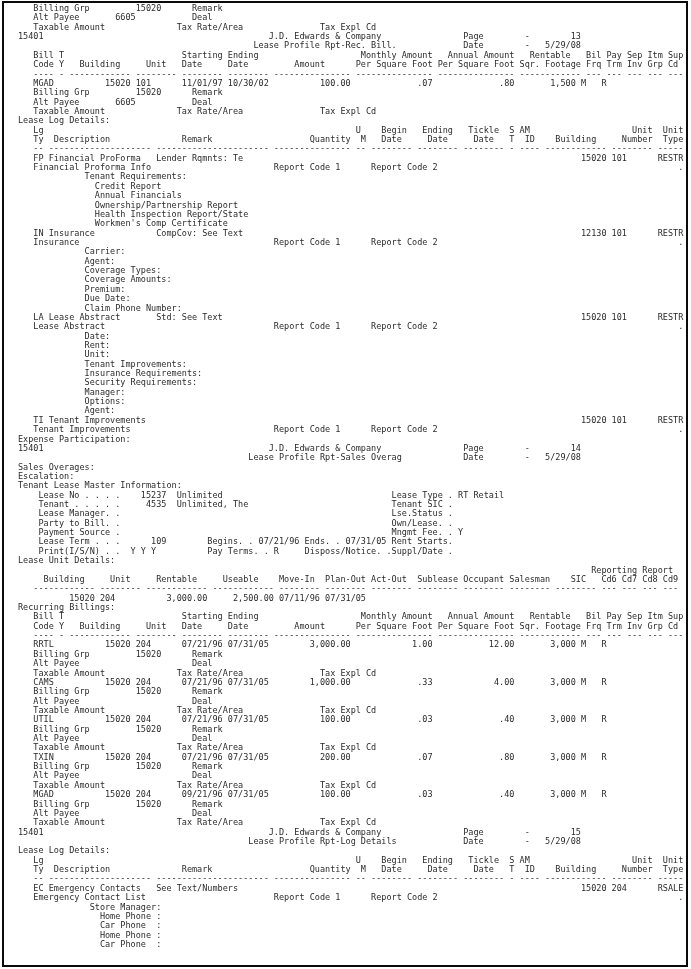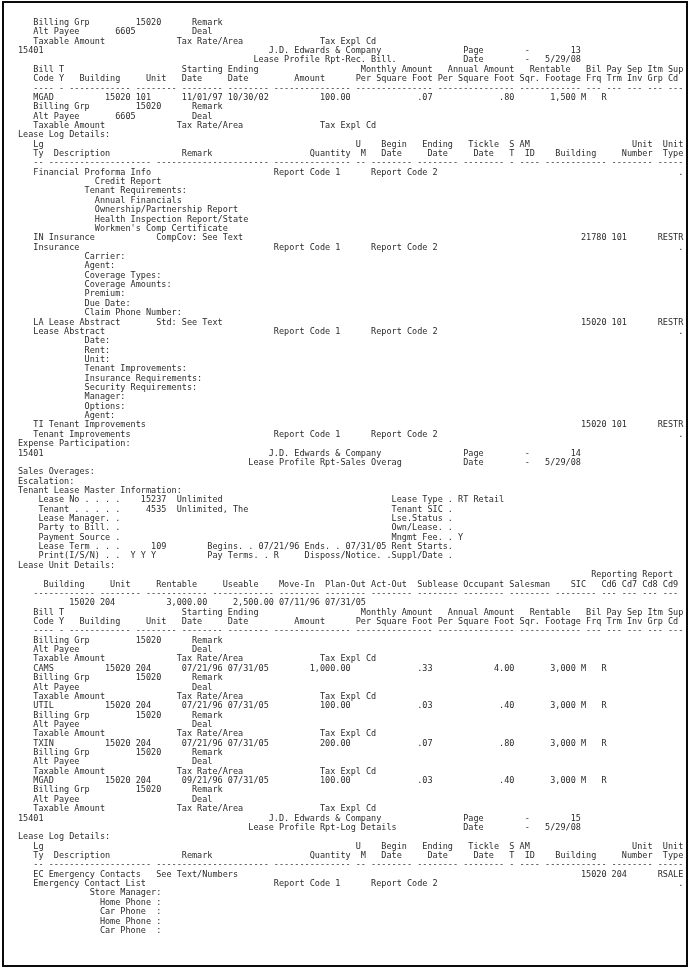--- a/index.html
+++ b/index.html
@@ -3,21 +3,21 @@
 <meta charset="utf-8">
 <style>
   html, body { margin: 0; padding: 0; background: #ffffff; }
   body { width: 691px; height: 969px; position: relative; overflow: hidden; }
   .frame {
     position: absolute; left: 2px; top: 1px; right: 3px; bottom: 2px;
     border: 2px solid #0a0a0a;
     pointer-events: none;
   }
   .report {
-    position: absolute; left: 18px; top: 18px;
+    position: absolute; left: 18px; top: 4px;
     font-family: "DejaVu Sans Mono", "Liberation Mono", monospace;
     font-size: 8.5px;
     line-height: 9.36px;
     color: #2b2b2b;
     letter-spacing: 0px;
   }
   .ln { white-space: pre; height: 9.36px; }
 </style>
 </head>
 <body>
@@ -33,28 +33,29 @@
     <div class="ln">   Code Y   Building     Unit   Date     Date         Amount      Per Square Foot Per Square Foot Sqr. Footage Frq Trm Inv Grp Cd</div>
     <div class="ln">   ---- - ------------ -------- -------- -------- --------------- --------------- --------------- ------------ --- --- --- --- ---</div>
     <div class="ln">   MGAD          15020 101      11/01/97 10/30/02          100.00             .07             .80       1,500 M   R</div>
     <div class="ln">   Billing Grp         15020      Remark</div>
     <div class="ln">   Alt Payee       6605           Deal</div>
     <div class="ln">   Taxable Amount              Tax Rate/Area               Tax Expl Cd</div>
     <div class="ln">Lease Log Details:</div>
     <div class="ln">   Lg                                                             U    Begin   Ending   Tickle  S AM                    Unit  Unit</div>
     <div class="ln">   Ty  Description              Remark                   Quantity  M   Date     Date     Date   T  ID    Building     Number  Type</div>
     <div class="ln">   -- -------------------- ---------------------- --------------- -- -------- -------- -------- - ---- ------------ -------- -----</div>
+    <div class="ln">   FP Financial ProForma   Lender Rqmnts: Te                                                                  15020 101      RESTR</div>
     <div class="ln">   Financial Proforma Info                        Report Code 1      Report Code 2                                               .</div>
+    <div class="ln">             Tenant Requirements:</div>
     <div class="ln">               Credit Report</div>
-    <div class="ln">             Tenant Requirements:</div>
     <div class="ln">               Annual Financials</div>
     <div class="ln">               Ownership/Partnership Report</div>
     <div class="ln">               Health Inspection Report/State</div>
     <div class="ln">               Workmen's Comp Certificate</div>
-    <div class="ln">   IN Insurance            CompCov: See Text                                                                  21780 101      RESTR</div>
+    <div class="ln">   IN Insurance            CompCov: See Text                                                                  12130 101      RESTR</div>
     <div class="ln">   Insurance                                      Report Code 1      Report Code 2                                               .</div>
     <div class="ln">             Carrier:</div>
     <div class="ln">             Agent:</div>
     <div class="ln">             Coverage Types:</div>
     <div class="ln">             Coverage Amounts:</div>
     <div class="ln">             Premium:</div>
     <div class="ln">             Due Date:</div>
     <div class="ln">             Claim Phone Number:</div>
     <div class="ln">   LA Lease Abstract       Std: See Text                                                                      15020 101      RESTR</div>
     <div class="ln">   Lease Abstract                                 Report Code 1      Report Code 2                                               .</div>
@@ -80,23 +81,25 @@
     <div class="ln">    Lease Manager. .                                                     Lse.Status .</div>
     <div class="ln">    Party to Bill. .                                                     Own/Lease. .</div>
     <div class="ln">    Payment Source .                                                     Mngmt Fee. . Y</div>
     <div class="ln">    Lease Term . . .      109        Begins. . 07/21/96 Ends. . 07/31/05 Rent Starts.</div>
     <div class="ln">    Print(I/S/N) . .  Y Y Y          Pay Terms. . R     Disposs/Notice. .Suppl/Date .</div>
     <div class="ln">Lease Unit Details:</div>
     <div class="ln">                                                                                                                Reporting Report</div>
     <div class="ln">     Building     Unit     Rentable     Useable    Move-In  Plan-Out Act-Out  Sublease Occupant Salesman    SIC   Cd6 Cd7 Cd8 Cd9</div>
     <div class="ln">   ------------ -------- ------------ ------------ -------- -------- -------- -------- -------- -------- -------- --- --- --- ---</div>
     <div class="ln">          15020 204          3,000.00     2,500.00 07/11/96 07/31/05</div>
+    <div class="ln">Recurring Billings:</div>
     <div class="ln">   Bill T                       Starting Ending                    Monthly Amount   Annual Amount   Rentable   Bil Pay Sep Itm Sup</div>
     <div class="ln">   Code Y   Building     Unit   Date     Date         Amount      Per Square Foot Per Square Foot Sqr. Footage Frq Trm Inv Grp Cd</div>
     <div class="ln">   ---- - ------------ -------- -------- -------- --------------- --------------- --------------- ------------ --- --- --- --- ---</div>
+    <div class="ln">   RRTL          15020 204      07/21/96 07/31/05        3,000.00            1.00           12.00       3,000 M   R</div>
     <div class="ln">   Billing Grp         15020      Remark</div>
     <div class="ln">   Alt Payee                      Deal</div>
     <div class="ln">   Taxable Amount              Tax Rate/Area               Tax Expl Cd</div>
     <div class="ln">   CAMS          15020 204      07/21/96 07/31/05        1,000.00             .33            4.00       3,000 M   R</div>
     <div class="ln">   Billing Grp         15020      Remark</div>
     <div class="ln">   Alt Payee                      Deal</div>
     <div class="ln">   Taxable Amount              Tax Rate/Area               Tax Expl Cd</div>
     <div class="ln">   UTIL          15020 204      07/21/96 07/31/05          100.00             .03             .40       3,000 M   R</div>
     <div class="ln">   Billing Grp         15020      Remark</div>
     <div class="ln">   Alt Payee                      Deal</div>

